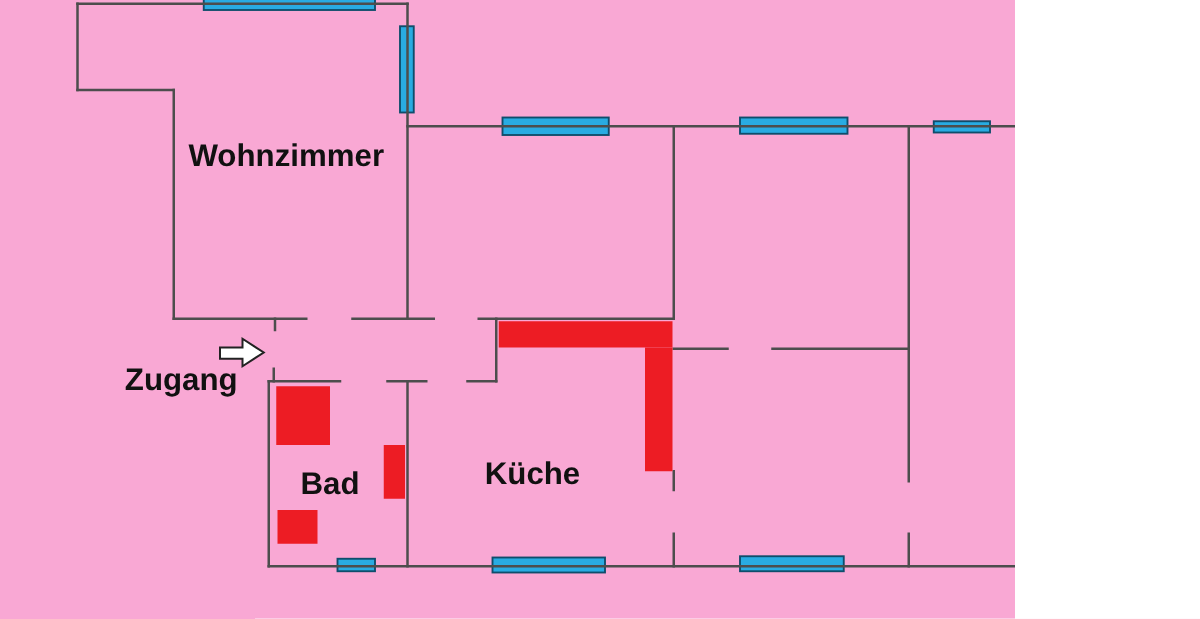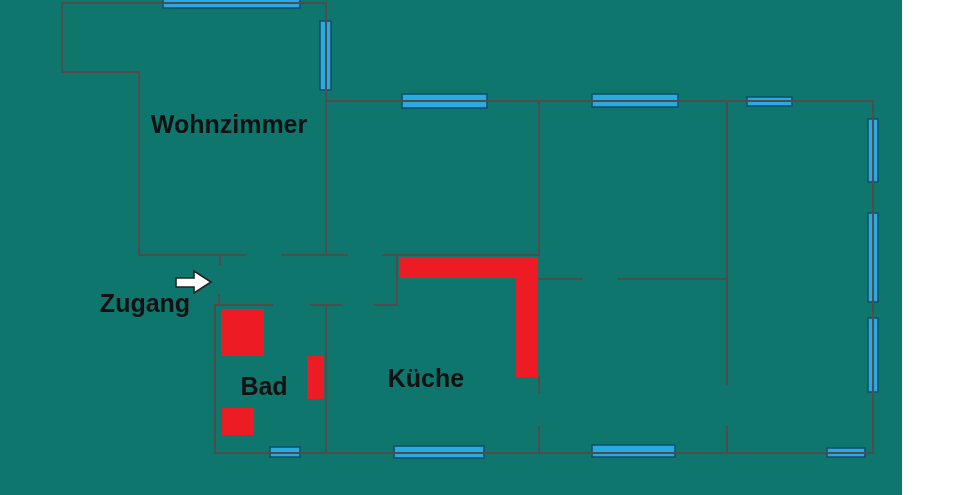--- a/index.html
+++ b/index.html
@@ -1,16 +1,16 @@
 <!DOCTYPE html>
 <html><head>
 <meta charset="utf-8">
 <style>
   html,body{margin:0;padding:0;background:#ffffff;}
-  .stage{position:relative;width:902px;height:495px;background:#0f766e;overflow:hidden;
+  .stage{position:relative;width:812px;height:495px;background:#f9a8d4;overflow:hidden;
          font-family:"Liberation Sans", sans-serif;}
   svg{display:block;}
   .room-label{font-family:"Liberation Sans", sans-serif;font-weight:bold;}
 </style>
 </head>
 <body>
 
 <div class="stage">
   <svg id="plan" width="960" height="495" viewBox="0 0 960 495" xmlns="http://www.w3.org/2000/svg">
     <g id="g-windows">

